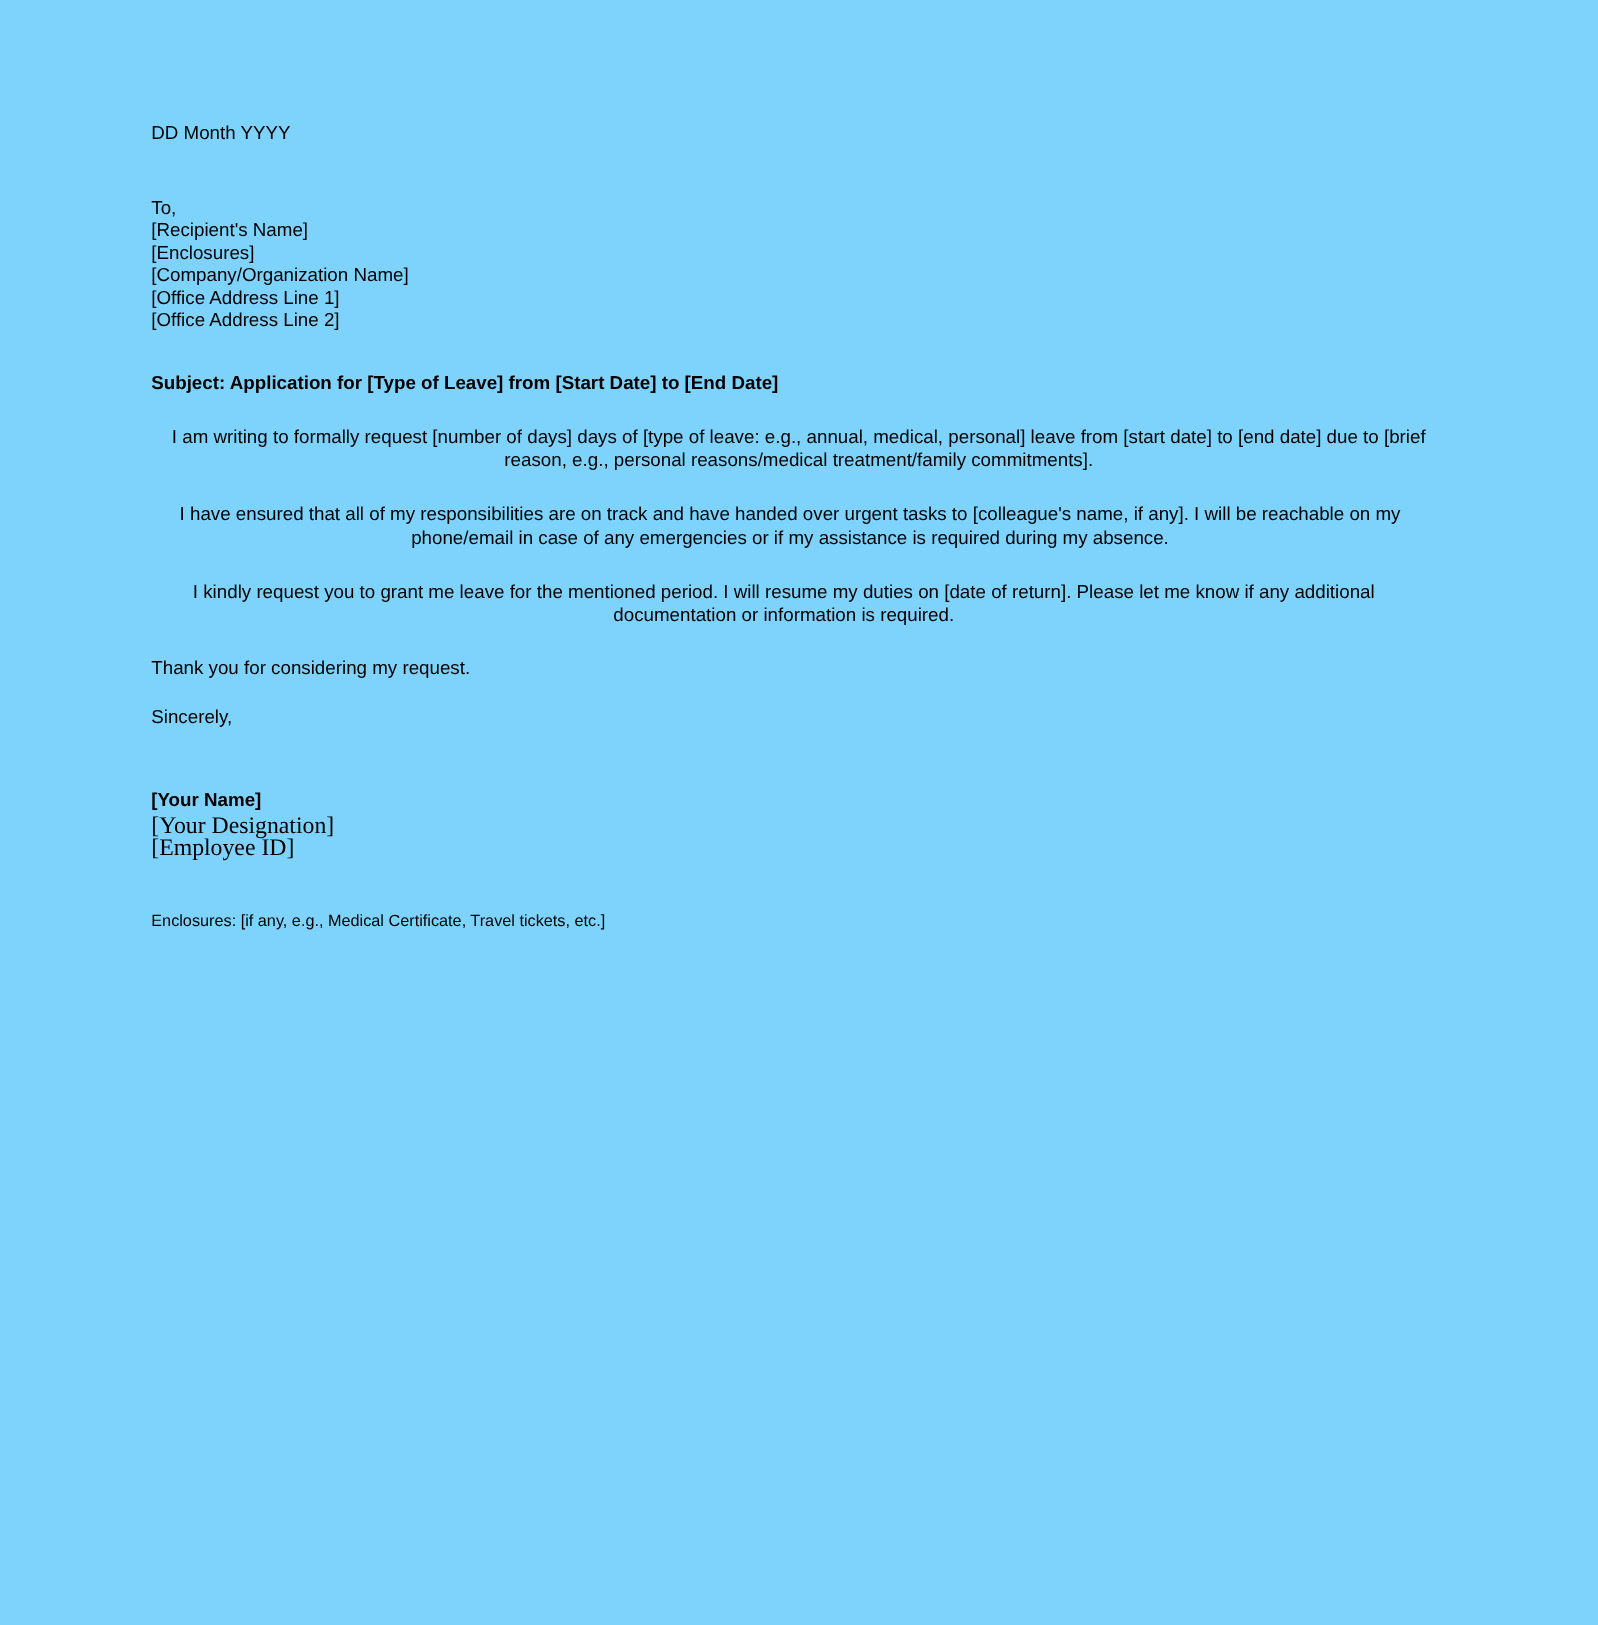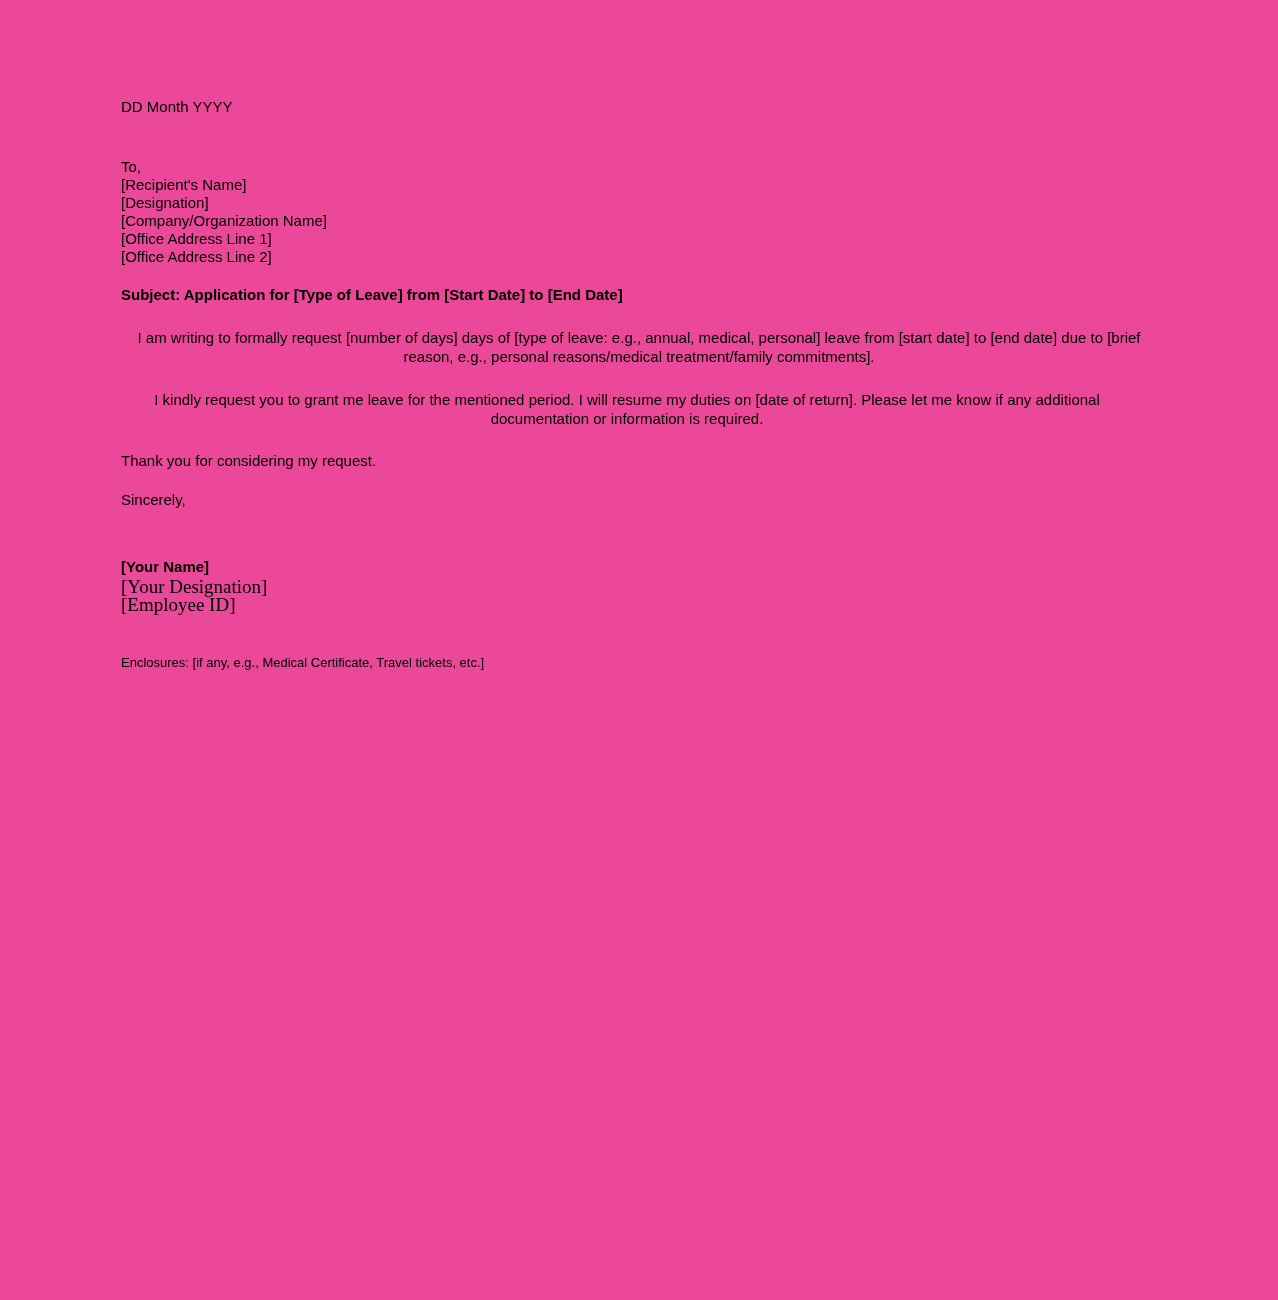--- a/index.html
+++ b/index.html
@@ -11,21 +11,21 @@
     width: 1278px;
     height: 1300px;
     font-family: "Liberation Sans", sans-serif;
     color: #000000;
     -webkit-font-smoothing: antialiased;
   }
   .page {
     position: relative;
     width: 1278px;
     height: 1300px;
-    background: #ec4899;
+    background: #7dd3fc;
     overflow: hidden;
   }
   .letter {
     position: absolute;
     left: 121px;
     top: 98px;
     width: 1036px;
   }
   .line {
     font-size: 15px;
@@ -33,21 +33,21 @@
     white-space: pre;
   }
   .date-line {
     font-size: 15px;
     line-height: 18px;
   }
   .addr-block {
     margin-top: 42px;
   }
   .subject {
-    margin-top: 20px;
+    margin-top: 32px;
     font-size: 15px;
     line-height: 18px;
     font-weight: bold;
   }
   .salutation {
     margin-top: 24px;
     font-size: 15px;
     line-height: 18px;
   }
   .para {
@@ -92,31 +92,32 @@
 <body>
 
 <div class="page">
   <div class="letter">
 
     <div class="date-line">DD Month YYYY</div>
 
     <div class="addr-block">
       <div class="line">To,</div>
       <div class="line">[Recipient's Name]</div>
-      <div class="line">[Designation]</div>
+      <div class="line">[Enclosures]</div>
       <div class="line">[Company/Organization Name]</div>
       <div class="line">[Office Address Line 1]</div>
       <div class="line">[Office Address Line 2]</div>
     </div>
 
     <div class="subject">Subject: Application for [Type of Leave] from [Start Date] to [End Date]</div>
 
 
     <div class="para p1">I am writing to formally request [number of days] days of [type of leave: e.g., annual, medical, personal] leave from [start date] to [end date] due to [brief reason, e.g., personal reasons/medical treatment/family commitments].</div>
 
+    <div class="para p2">I have ensured that all of my responsibilities are on track and have handed over urgent tasks to [colleague's name, if any]. I will be reachable on my phone/email in case of any emergencies or if my assistance is required during my absence.</div>
 
     <div class="para p3">I kindly request you to grant me leave for the mentioned period. I will resume my duties on [date of return]. Please let me know if any additional documentation or information is required.</div>
 
     <div class="closing">Thank you for considering my request.</div>
 
     <div class="signoff">Sincerely,</div>
 
     <div class="sign-block">
       <div class="sign-name">[Your Name]</div>
       <div class="sign-line">[Your Designation]</div>

